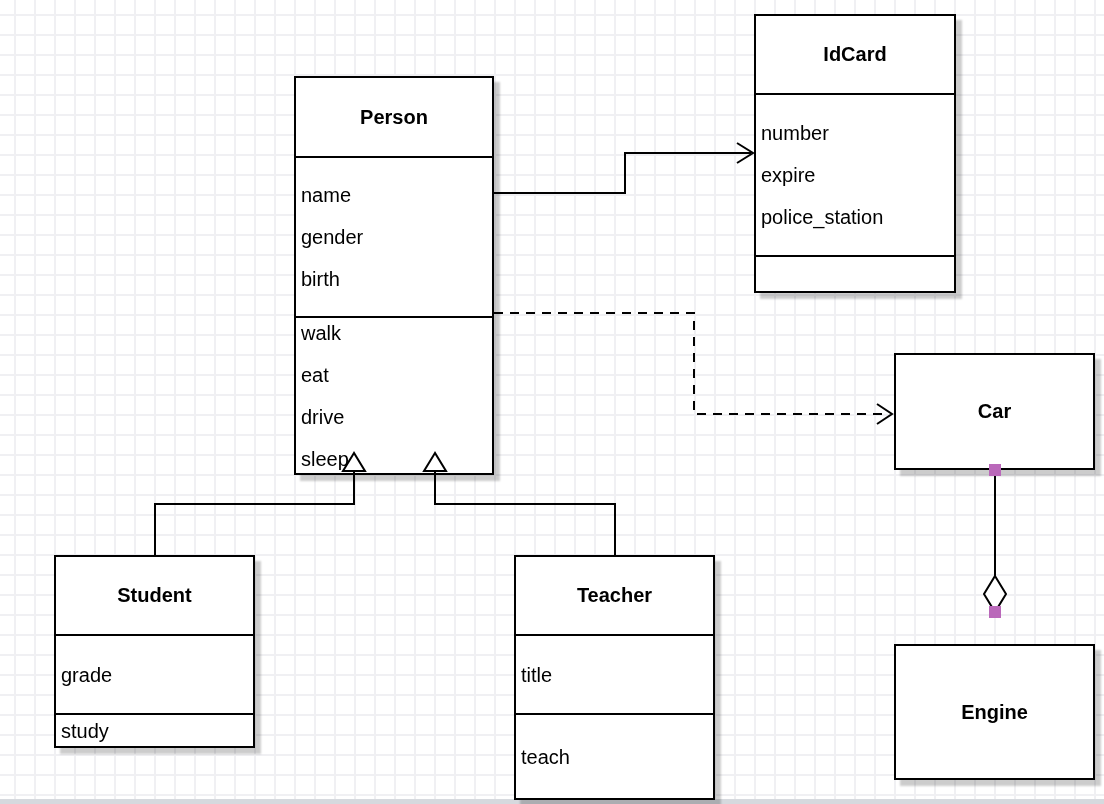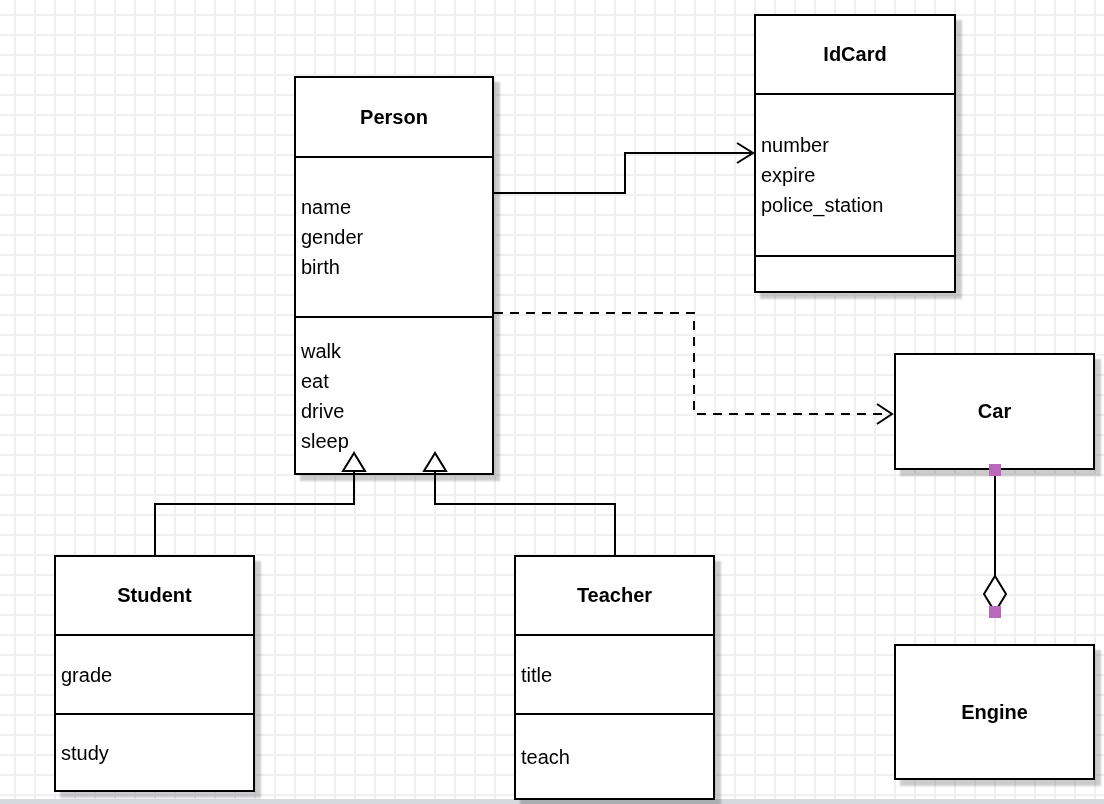--- a/index.html
+++ b/index.html
@@ -33,35 +33,36 @@
     display:flex;align-items:center;justify-content:center;
     font-weight:bold;font-size:20px;
     flex:0 0 auto;
   }
   .uml-class .divider{border-bottom:2px solid #000;}
   .compartment{
     display:flex;flex-direction:column;justify-content:center;
     padding-left:5px;
     font-size:20px;line-height:30px;
     flex:0 0 auto;
+    gap:12px;
   }
   .compartment .member{white-space:nowrap;}
   
   .person {left:294px;top:54px;width:200px;height:399px;margin-top:22px;}
   .person .title{height:78px;}
   .person .attrs{height:158px;}
   .person .methods{flex:1 1 auto;}
   .idcard {left:754px;top:14px;width:202px;height:279px;}
   .idcard .title{height:77px;}
   .idcard .attrs{height:160px;}
   .idcard .methods{flex:1 1 auto;}
   .car    {left:894px;top:353px;width:201px;height:117px;}
   .engine {left:894px;top:644px;width:201px;height:136px;}
   .car .title,.engine .title{flex:1 1 auto;}
-  .student{left:54px;top:555px;width:201px;height:237px;justify-content:center;}
+  .student{left:54px;top:555px;width:201px;height:193px;justify-content:center;}
   .teacher{left:514px;top:555px;width:201px;height:245px;}
   .student .title,.teacher .title{height:77px;}
   .student .attrs,.teacher .attrs{height:77px;}
   .student .methods,.teacher .methods{flex:1 1 auto;}
   
   svg.connectors{
     position:absolute;left:0;top:0;width:1104px;height:804px;
     z-index:3;pointer-events:none;
   }
   svg.connectors *{pointer-events:auto;}

